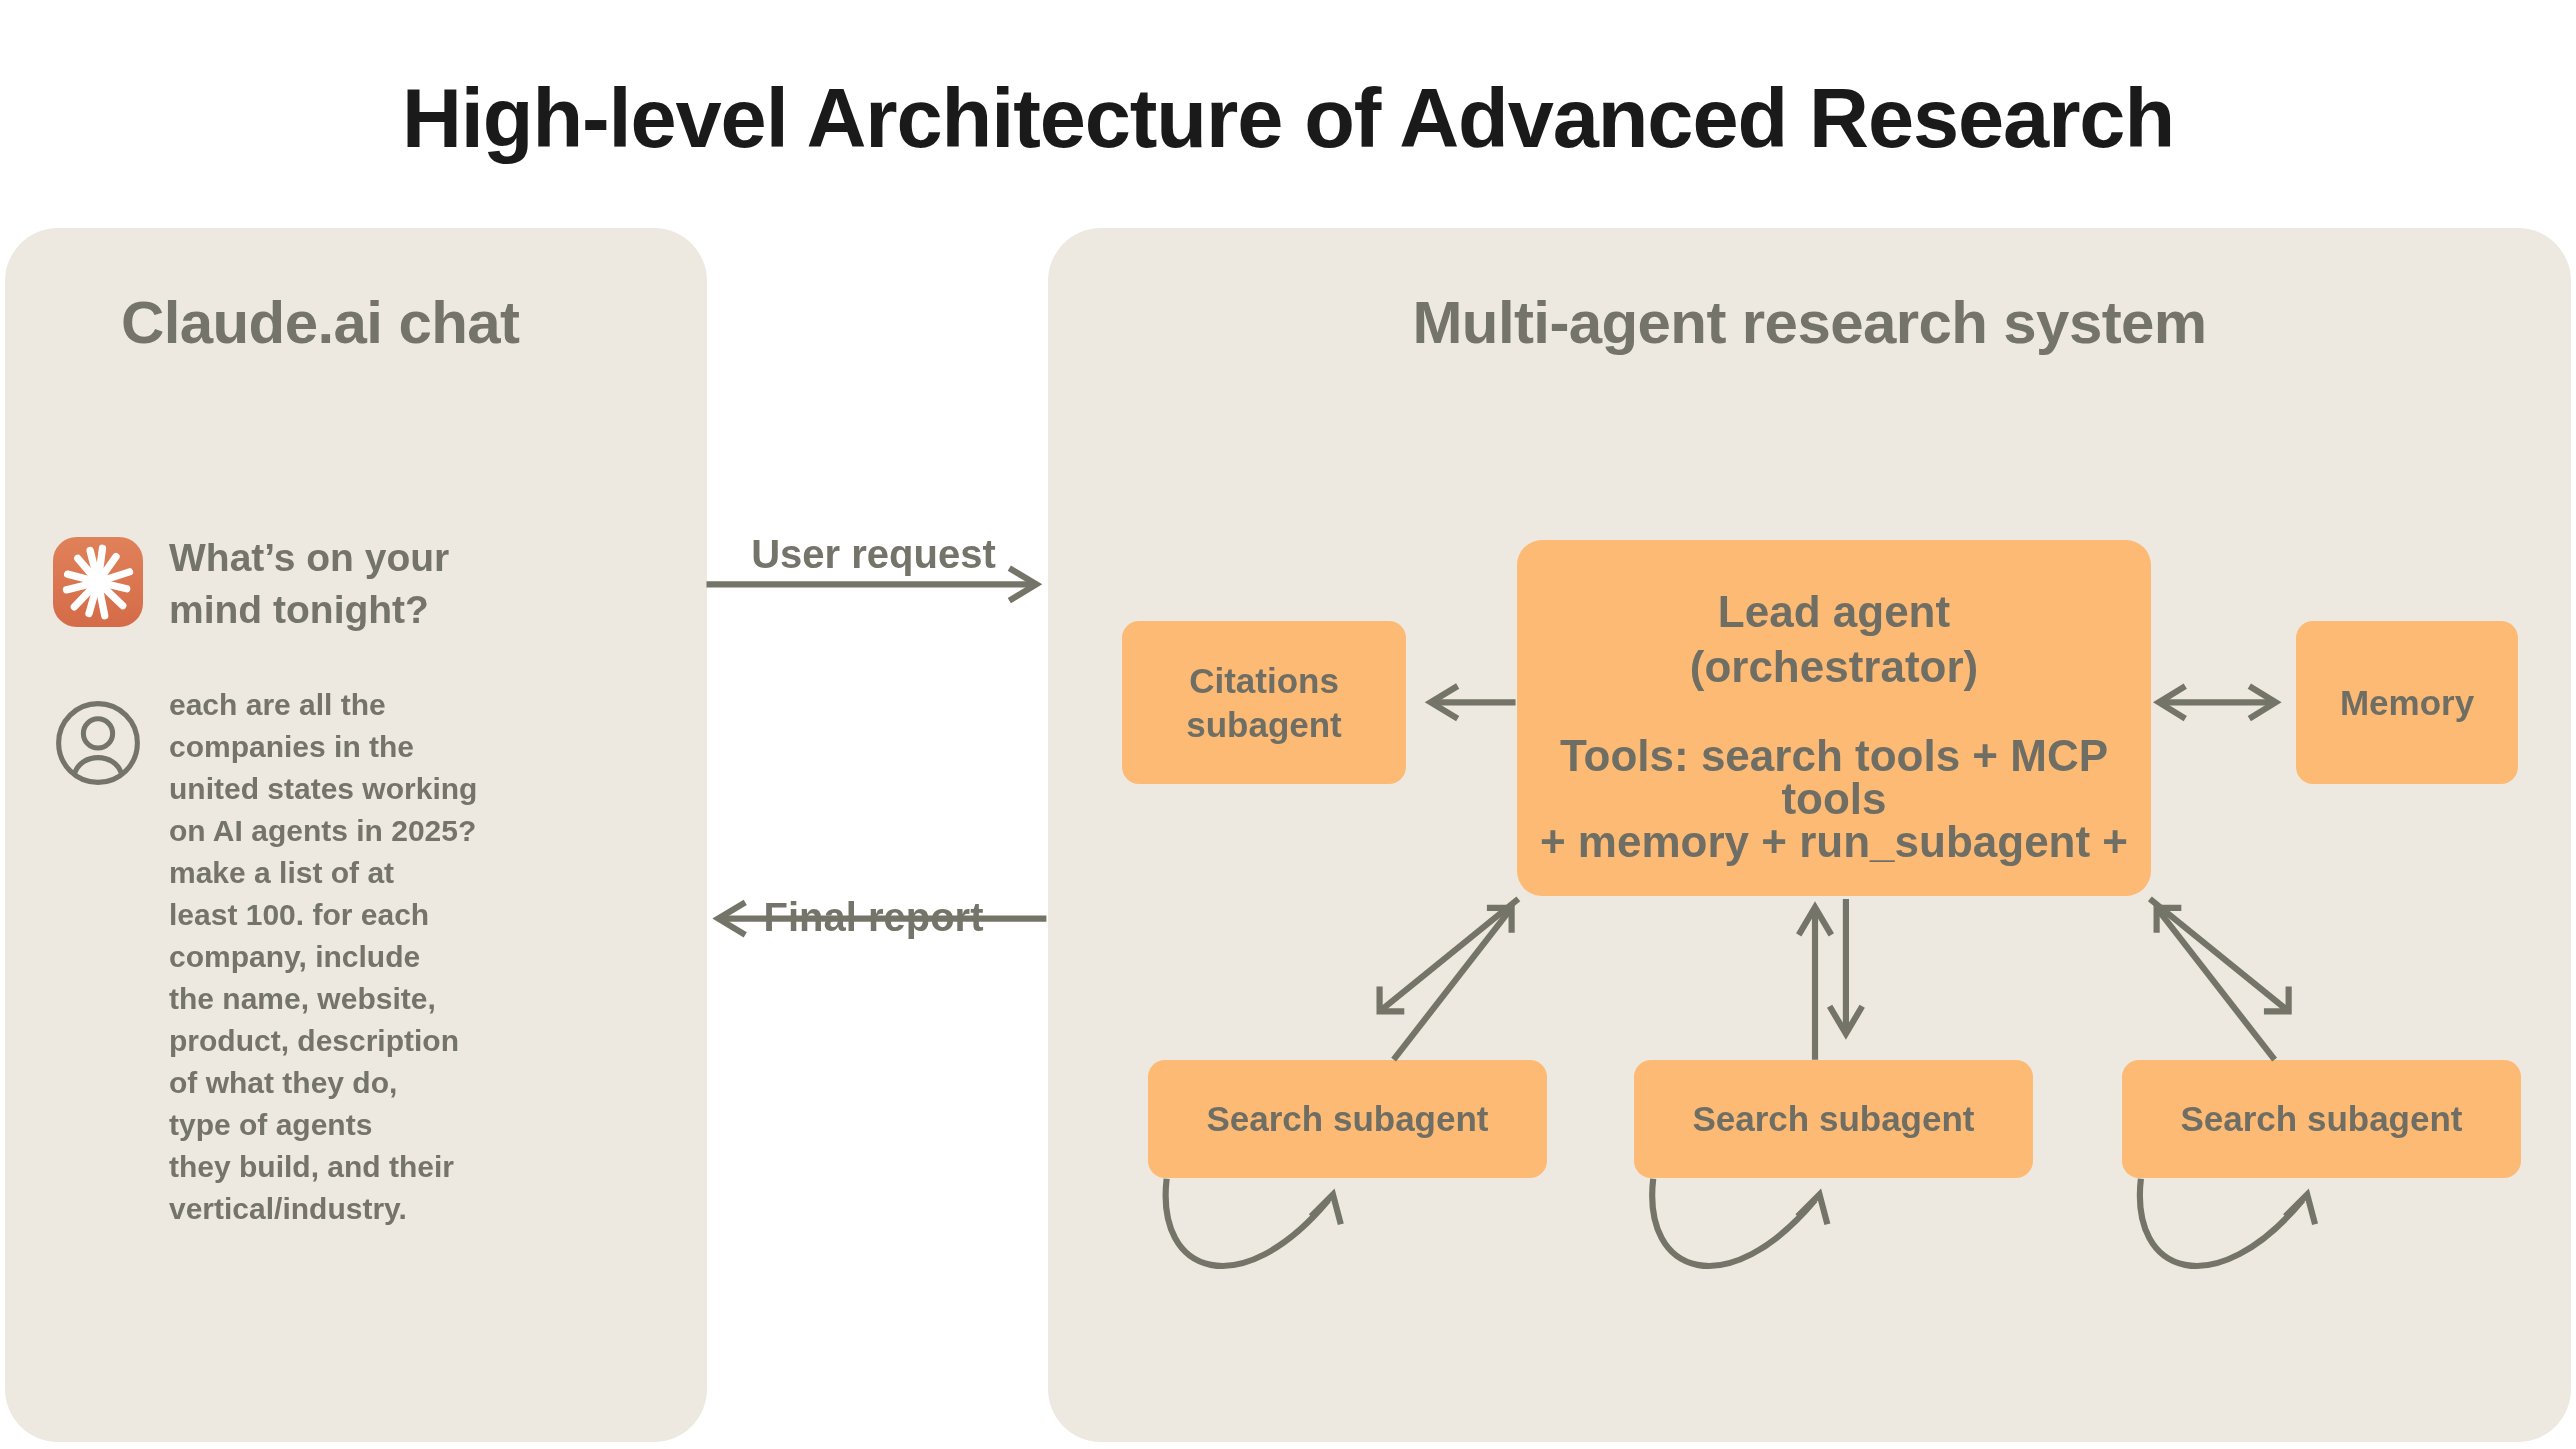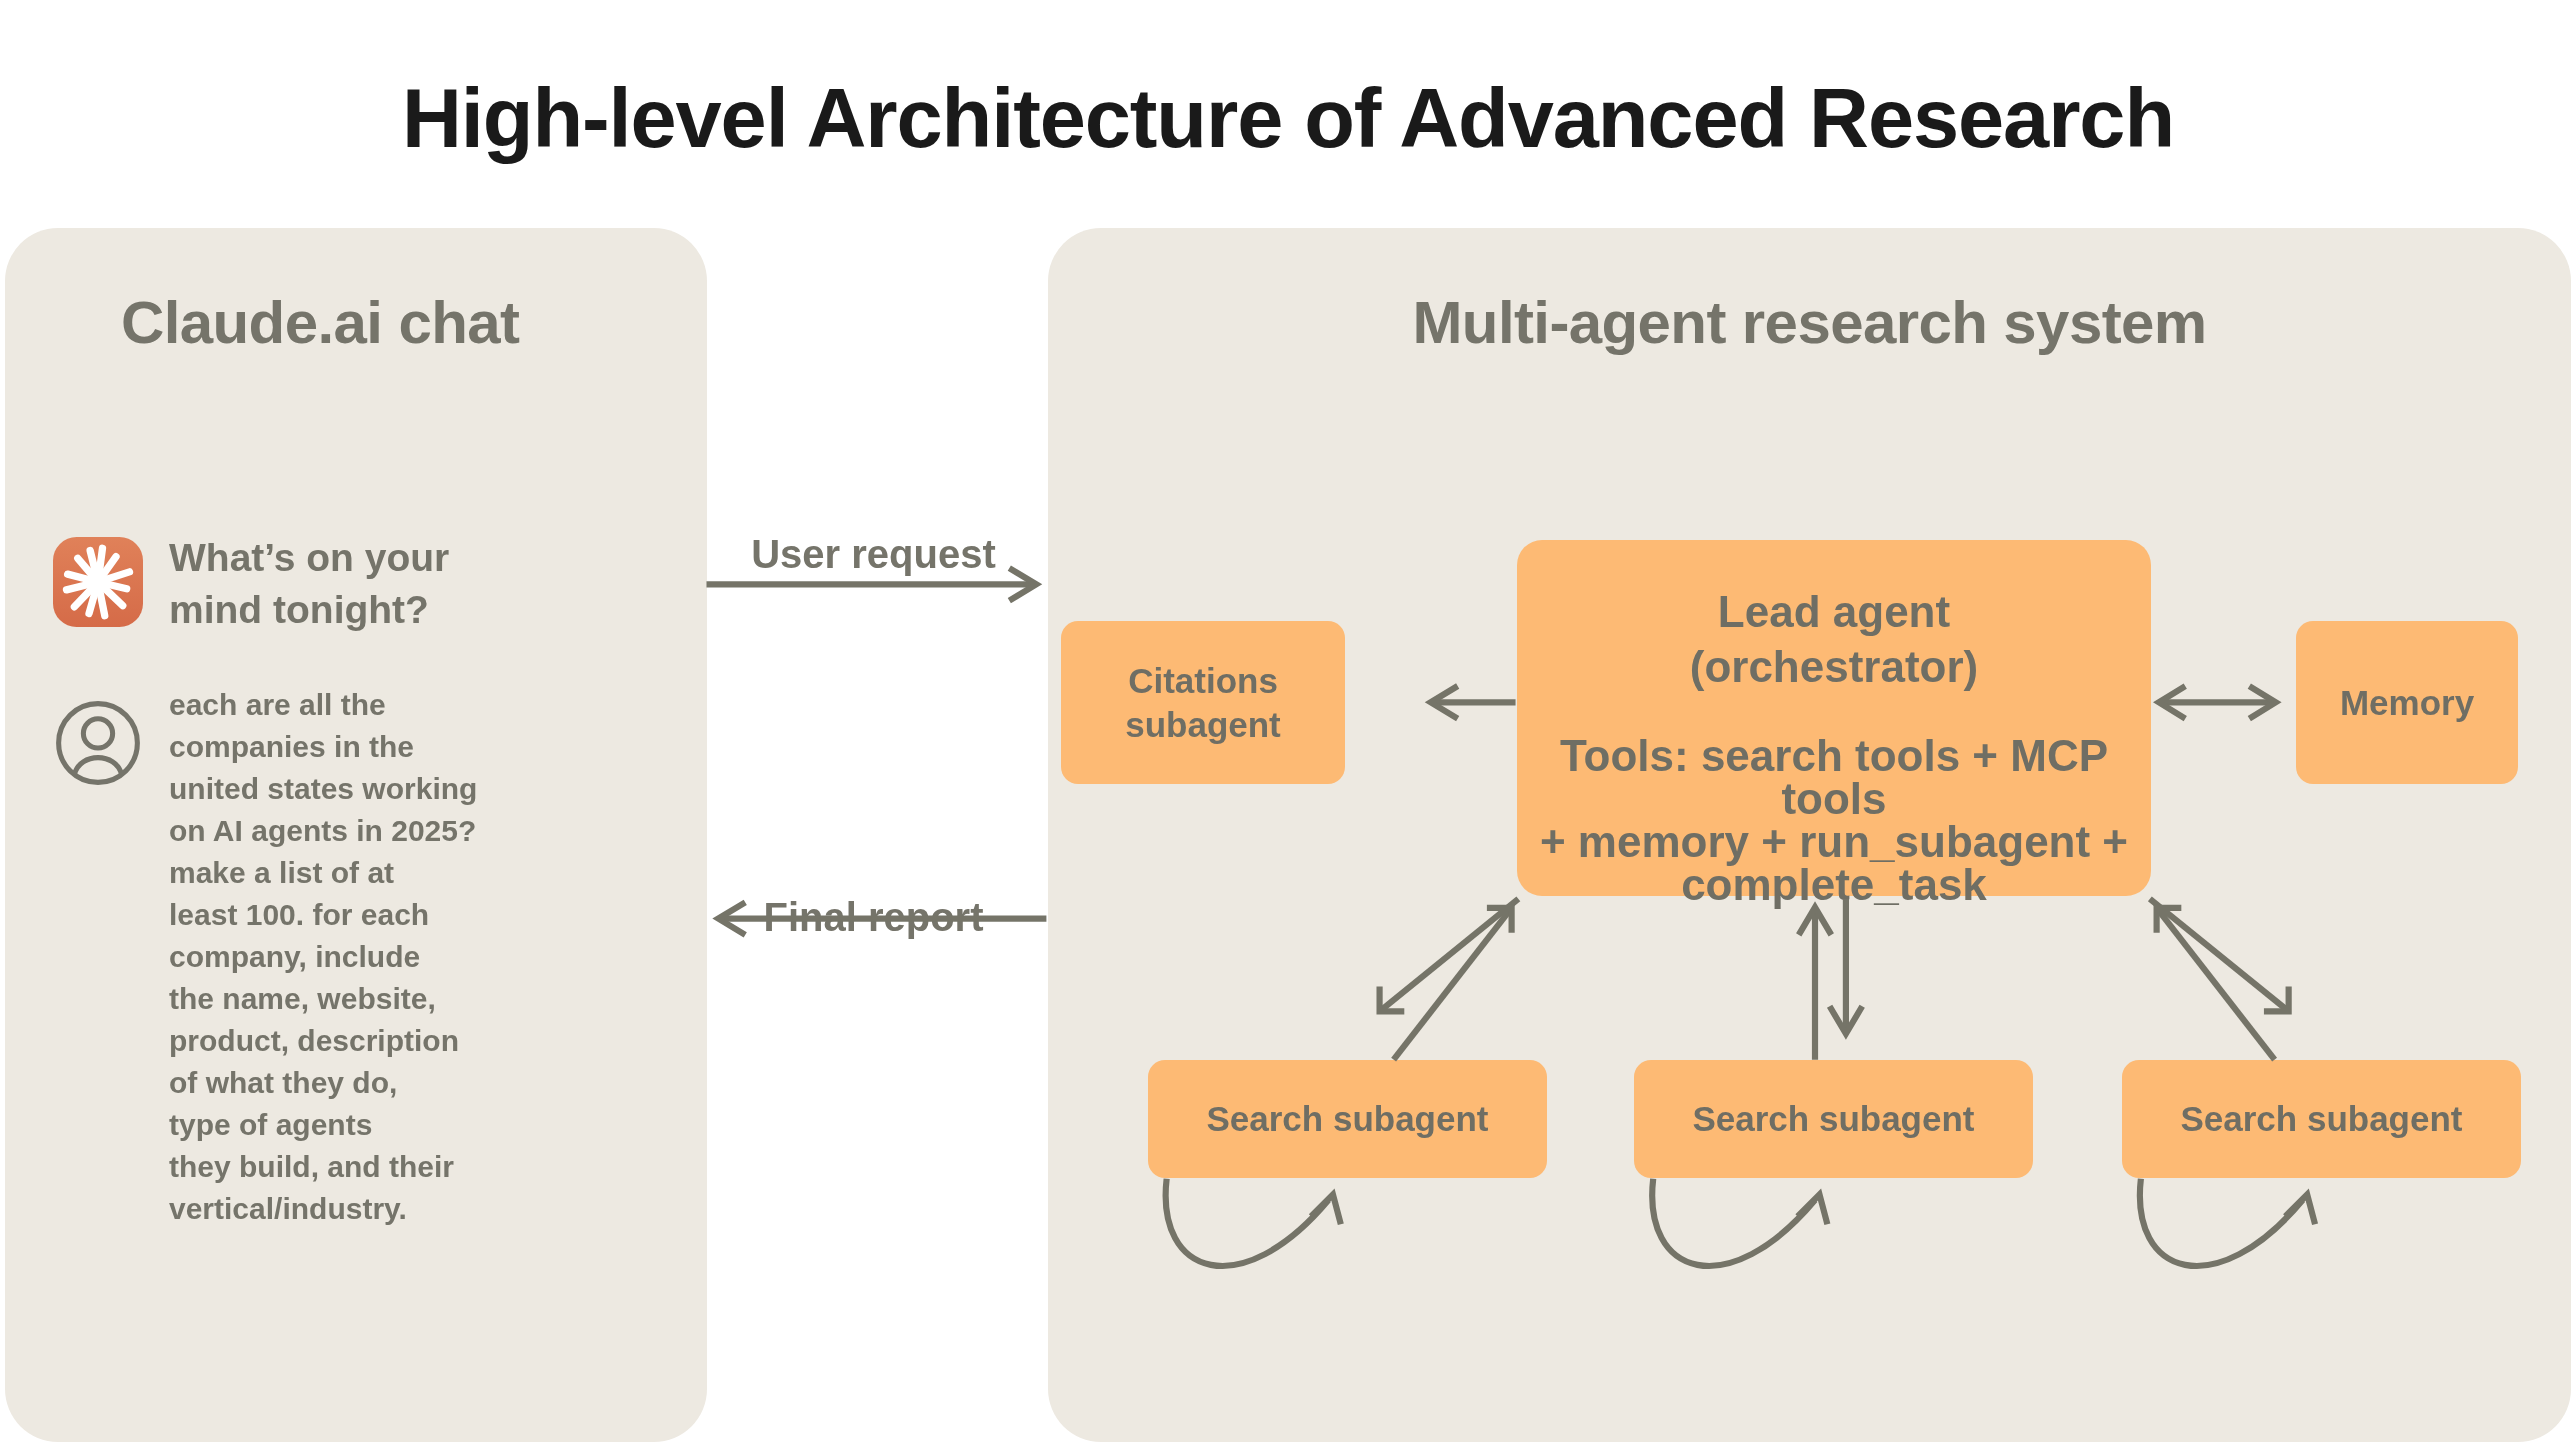--- a/index.html
+++ b/index.html
@@ -20,21 +20,21 @@
   .message{position:absolute;left:169px;top:684px;font-size:30px;line-height:42px;font-weight:700;color:#75746A;}
   .flow-label{position:absolute;font-size:40px;font-weight:700;color:#75746A;text-align:center;width:337px;}
   .label-user{left:705px;top:532px;}
   .label-final{left:705px;top:867px;margin-top:28px;}
   .node{position:absolute;background:#fdba74;display:flex;flex-direction:column;
     align-items:center;justify-content:center;text-align:center;color:#6F6E64;}
   .node-lead{left:1517px;top:540px;width:634px;height:356px;border-radius:25px;
     justify-content:flex-start;padding:44px 11.2px 34px 11.2px;box-sizing:border-box;}
   .lead-title{font-size:44px;line-height:55px;font-weight:700;}
   .lead-tools{margin-top:40px;font-size:44px;line-height:43px;font-weight:700;}
-  .node-citations{left:1061px;top:621px;width:284px;height:163px;border-radius:17px;
+  .node-citations{left:1122px;top:621px;width:284px;height:163px;border-radius:17px;
     font-size:35px;line-height:44px;font-weight:700;}
   .node-memory{left:2296px;top:621px;width:222px;height:163px;border-radius:17px;
     font-size:35px;font-weight:700;}
   .node-search{top:1060px;width:399px;height:118px;border-radius:17px;font-size:35px;font-weight:700;}
   .search-1{left:1148px;} .search-2{left:1634px;} .search-3{left:2122px;}
   .arrows{position:absolute;left:0;top:0;width:2576px;height:1449px;pointer-events:none;}
 </style>
 </head>
 <body>
 
@@ -101,21 +101,20 @@
   <div class="panel-heading heading-right">Multi-agent research system</div>
 
   <div class="node node-lead">
     <div class="lead-title">
       <div>Lead agent</div>
       <div>(orchestrator)</div>
     </div>
     <div class="lead-tools">
       <div>Tools: search tools + MCP tools</div>
       <div>+ memory + run_subagent +</div>
-      <div>complete_task</div>
     </div>
   </div>
 
   <div class="node node-citations">
     <div>Citations</div>
     <div>subagent</div>
   </div>
 
   <div class="node node-memory">
     <div>Memory</div>

